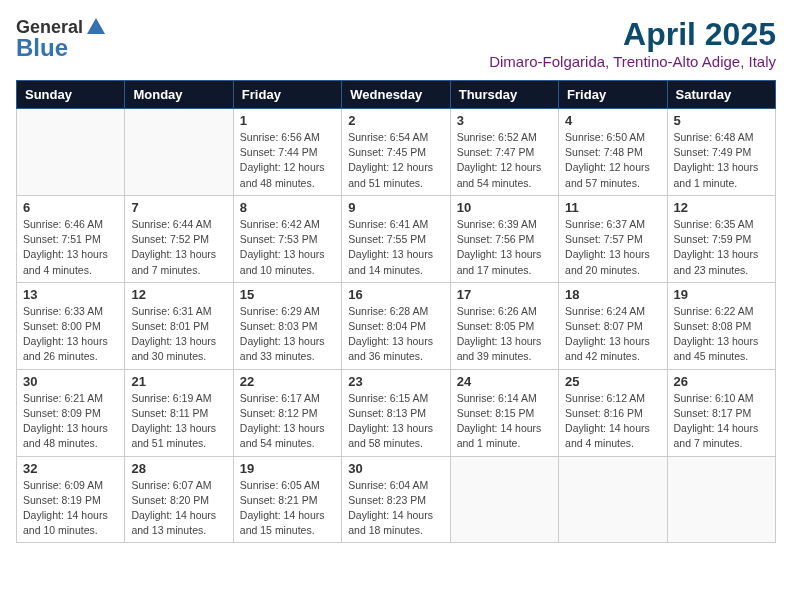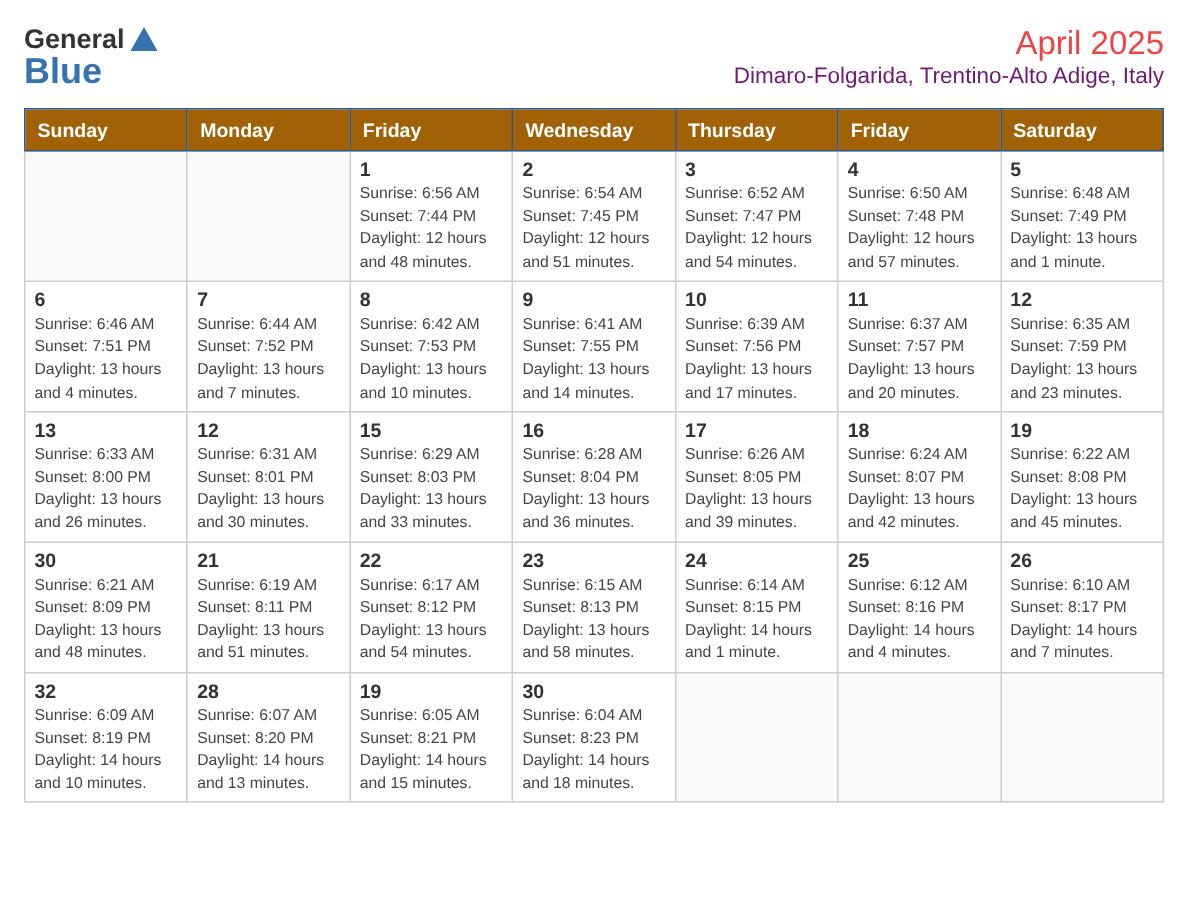--- a/index.html
+++ b/index.html
@@ -16,42 +16,42 @@
       align-items: flex-start;
       margin-bottom: 10px;
     }
     .logo {
       display: flex;
       flex-direction: column;
       align-items: flex-start;
     }
     .logo-row {
       display: flex;
-      align-items: flex-start;
+      align-items: center;
     }
     .title-section {
       text-align: right;
     }
     .month-title {
-      font-size: 22px;
-      font-weight: normal;
-      color: #ef4444;
+      font-size: 32px;
+      font-weight: bold;
+      color: #0c4a6e;
     }
     .location-title {
       font-size: 15px;
       color: #701a75;
       font-weight: normal;
     }
     .calendar {
       width: 100%;
       border-collapse: collapse;
       border: 1px solid #ccc;
     }
     .calendar th {
-      background-color: #a16207;
+      background-color: #0f172a;
       color: #fff;
       text-align: left;
       padding: 6px 8px;
       font-size: 13px;
       font-weight: bold;
       border: 1px solid #2a5a8e;
     }
     .calendar td {
       border: 1px solid #ccc;
       vertical-align: top;

